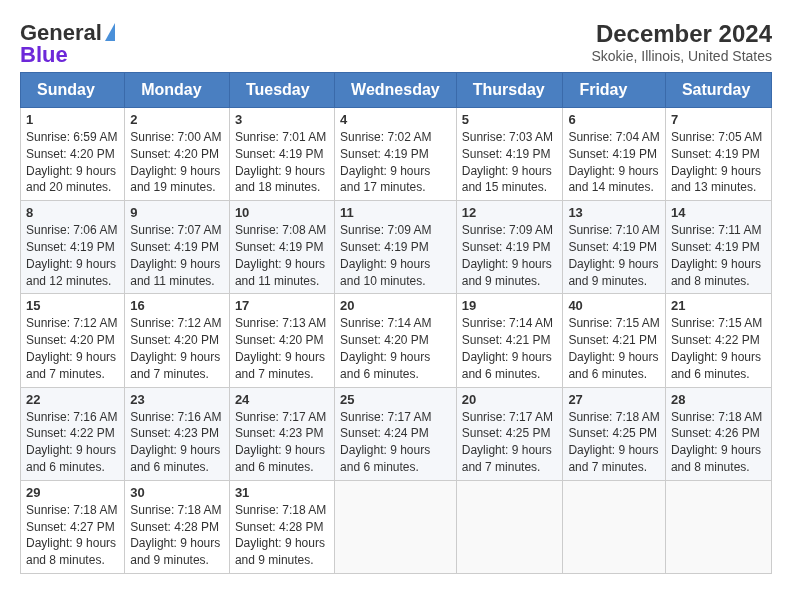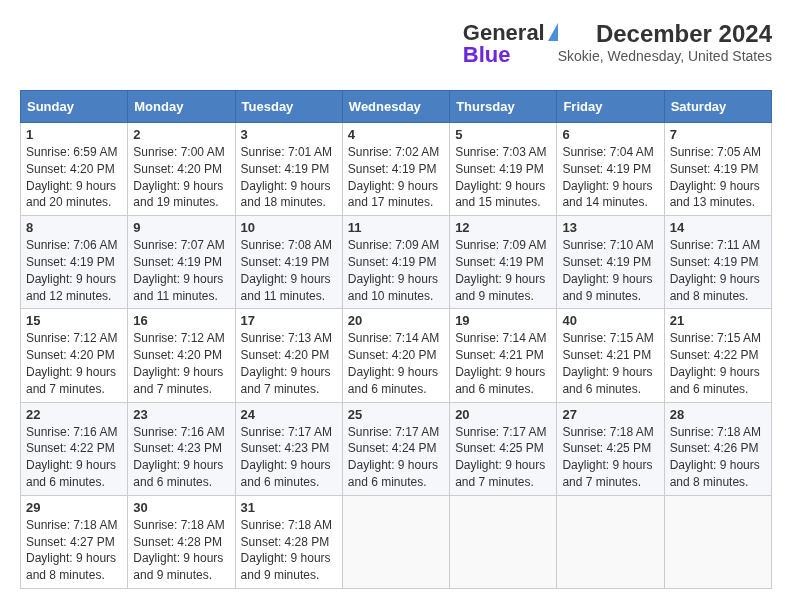--- a/index.html
+++ b/index.html
@@ -5,23 +5,23 @@
     * { box-sizing: border-box; margin: 0; padding: 0; }
     body {
       font-family: Arial, sans-serif;
       background: #fff;
       width: 792px;
       min-height: 612px;
       padding: 20px;
     }
     .header {
       display: flex;
-      justify-content: flex-end;
+      justify-content: space-between;
       align-items: flex-start;
-      margin-bottom: 22px;
+      margin-bottom: 4px;
     }
     .logo {
       display: flex;
       flex-direction: column;
       align-items: flex-start;
     }
     .logo-line {
       display: flex;
       align-items: center;
     }
@@ -38,23 +38,23 @@
       color: #555;
     }
     .calendar {
       width: 100%;
       border-collapse: collapse;
       font-size: 11px;
     }
     .calendar th {
       background-color: #4a7fc1;
       color: #fff;
-      padding: 8px 6px;
+      padding: 8px 16px;
       text-align: left;
-      font-size: 13px;
+      font-size: 16px;
       font-weight: bold;
       border: 1px solid #3a6aaa;
     }
     .calendar td {
       border: 1px solid #ccc;
       vertical-align: top;
       padding: 4px 5px;
       width: 107px;
       min-height: 80px;
       background: #fff;
@@ -84,21 +84,21 @@
 <div class="header">
   <div class="logo">
     <div class="logo-line">
       <span style="font-size:22px;font-weight:bold;color:#333;">General</span>
       <span style="display:inline-block;width:0;height:0;border-left:10px solid transparent;border-right:0px solid transparent;border-bottom:18px solid #4a90d9;margin-left:3px;margin-bottom:2px;"></span>
     </div>
     <span style="font-size:22px;font-weight:bold;color:#6d28d9;margin-top:-4px;">Blue</span>
   </div>
   <div class="title-area">
     <div class="month-title">December 2024</div>
-    <div class="subtitle">Skokie, Wednesday, United States</div>
+    <div class="subtitle">Skokie, Illinois, United States</div>
   </div>
 </div>
 
 <table class="calendar">
   <thead>
     <tr>
       <th>Sunday</th>
       <th>Monday</th>
       <th>Tuesday</th>
       <th>Wednesday</th>

